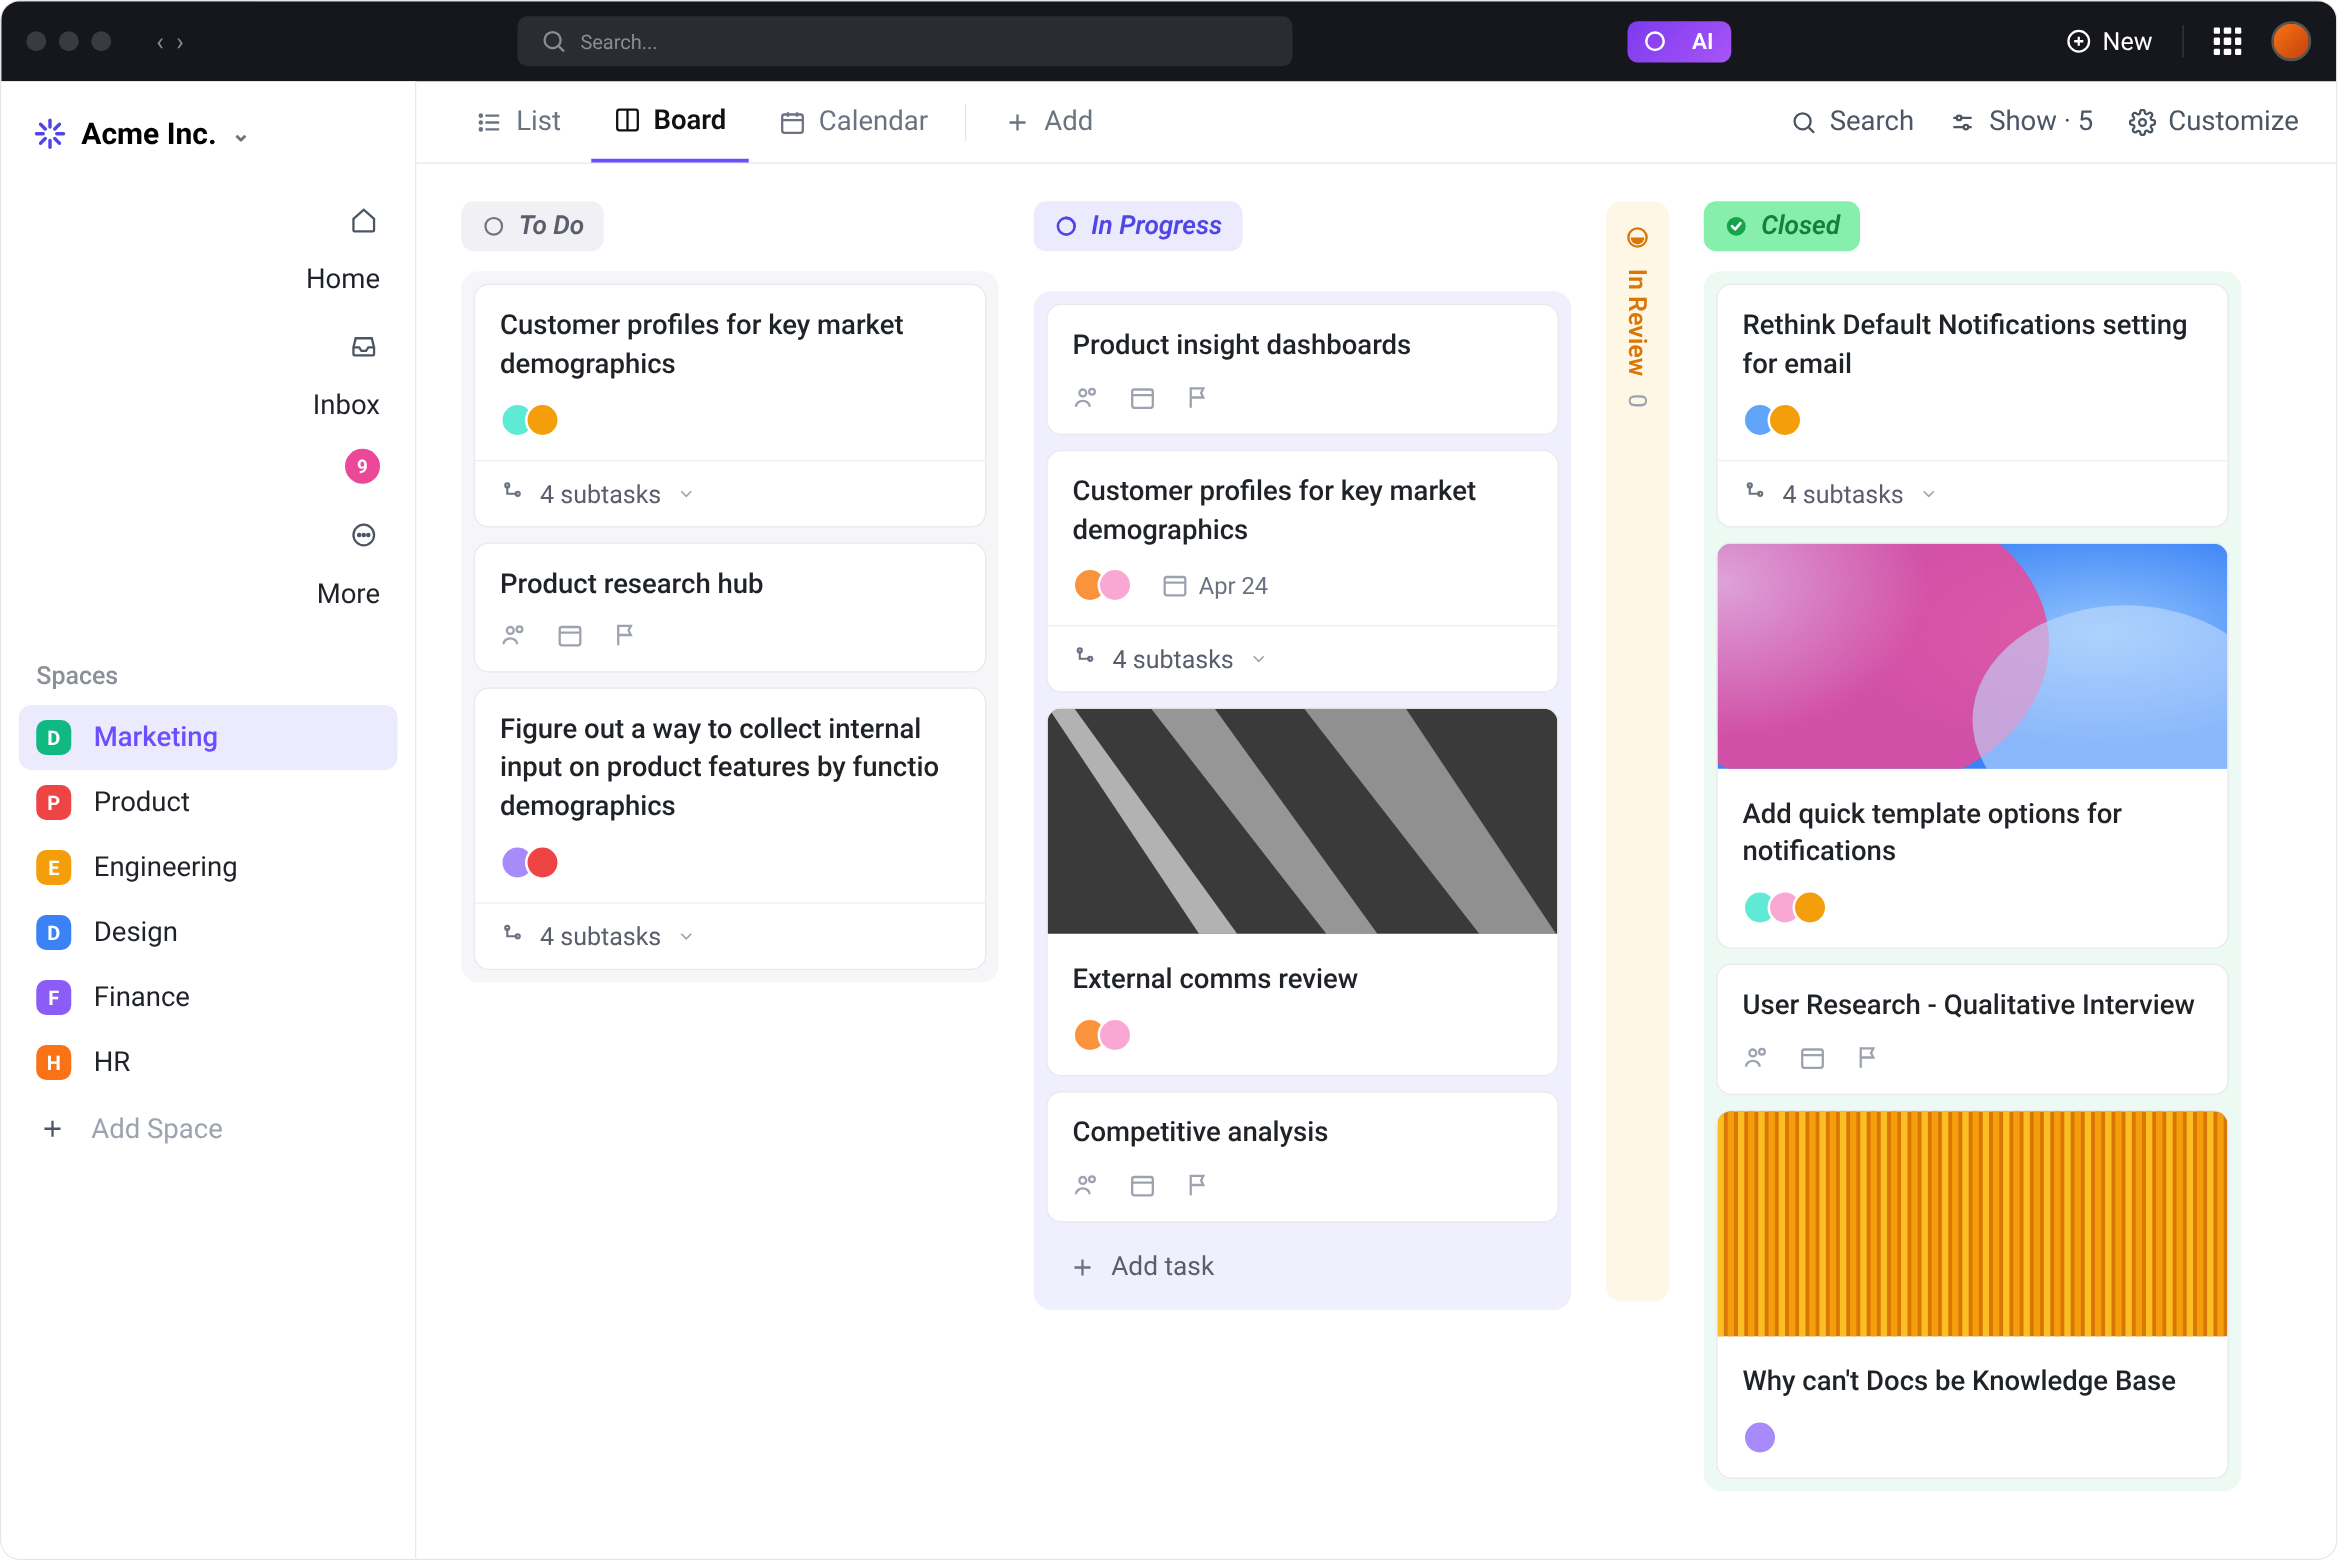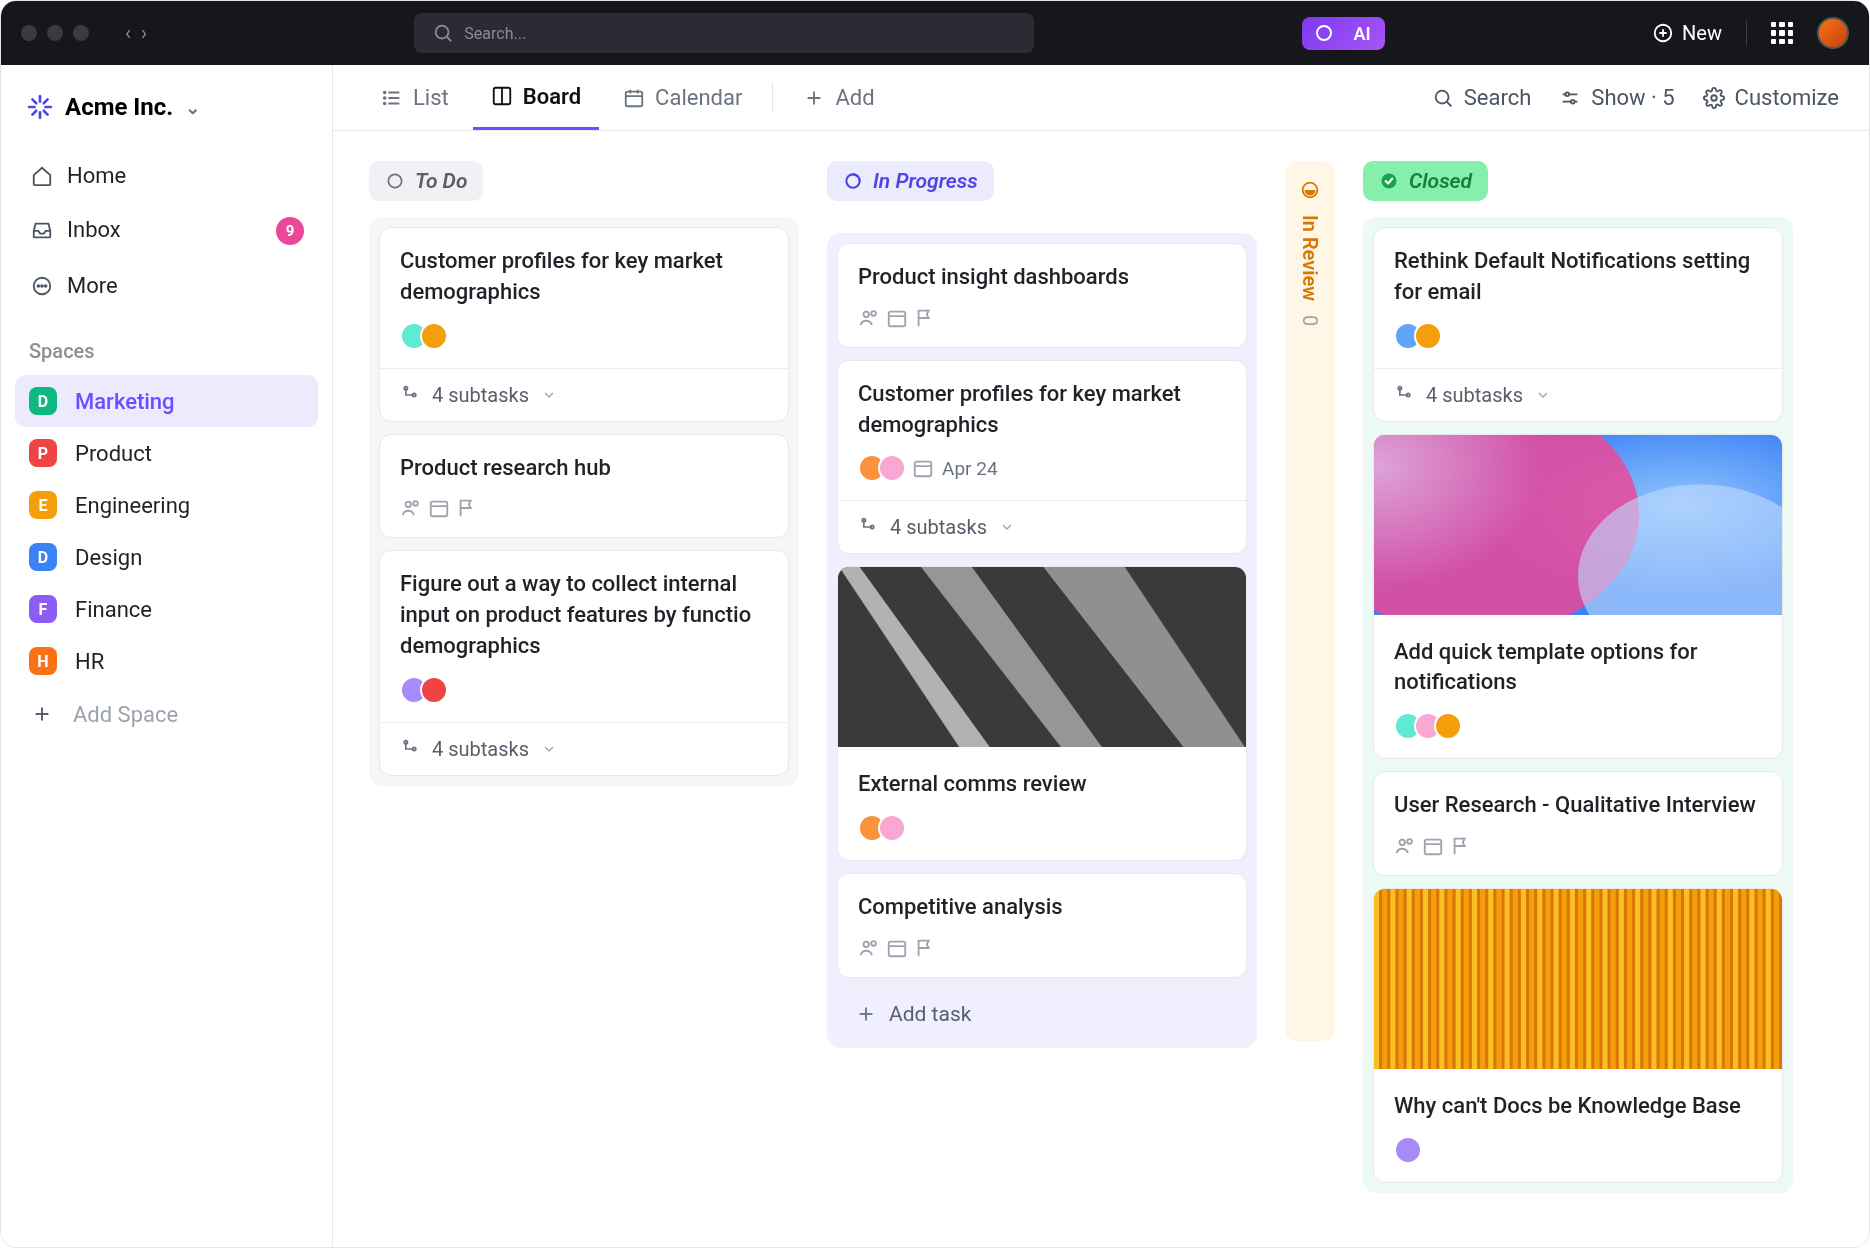--- a/index.html
+++ b/index.html
@@ -23,21 +23,21 @@
 
 
 .main{display:flex;flex:1;overflow:hidden;}
 
 
 .sidebar{width:332px;border-right:1px solid #e8e8ec;background:#fff;padding:18px 14px;display:flex;flex-direction:column;}
 .workspace{display:flex;align-items:center;gap:12px;font-size:24px;font-weight:700;padding:10px 12px;cursor:pointer;}
 .ws-logo{width:26px;height:26px;}
 .chev{color:#6b7280;font-size:18px;}
 .nav-list{margin-top:18px;}
-.nav-item{display:flex;align-items:flex-start;gap:12px;padding:14px 14px;font-size:22px;color:#1f2328;border-radius:10px;cursor:pointer;}
+.nav-item{display:flex;align-items:flex-end;gap:22px;padding:14px 14px;font-size:22px;color:#1f2328;border-radius:10px;cursor:pointer;flex-direction:column;}
 .nav-icon{width:26px;height:26px;color:#4b5563;flex:0 0 26px;display:flex;align-items:center;justify-content:center;}
 .badge{margin-left:auto;background:#ec4899;color:#fff;font-size:15px;font-weight:700;width:28px;height:28px;border-radius:14px;display:flex;align-items:center;justify-content:center;}
 .spaces-hdr{font-size:20px;color:#8b8f98;padding:26px 14px 12px;font-weight:500;}
 .space-item{display:flex;align-items:center;gap:18px;padding:12px 14px;font-size:22px;color:#1f2328;border-radius:10px;cursor:pointer;}
 .space-item.active{background:#eceafd;color:#6b4eff;font-weight:500;}
 .space-sq{width:28px;height:28px;border-radius:8px;display:flex;align-items:center;justify-content:center;color:#fff;font-weight:700;font-size:16px;flex:0 0 28px;}
 .add-space{display:flex;align-items:center;gap:18px;padding:14px 14px;font-size:22px;color:#9ca3af;cursor:pointer;}
 
 
 .content{flex:1;display:flex;flex-direction:column;overflow:hidden;}
@@ -55,21 +55,21 @@
 .col-todo{background:#f1f1f5;color:#5a5d6b;}
 .col-prog{background:#eceafd;color:#4f46e5;}
 .col-closed{background:#86efac;color:#15803d;}
 .col-body{margin-top:16px;border-radius:14px;padding:10px;display:flex;flex-direction:column;gap:12px;}
 .col-body.todo{background:#f6f6f9;}
 .col-body.prog{background:#f0effd;margin-top:32px;}
 .col-body.closed{background:#edf9f3;}
 .card{background:#fff;border:1px solid #e8e8ec;border-radius:12px;overflow:hidden;}
 .card-pad{padding:18px 20px;}
 .card-title{font-size:22px;color:#1f2328;line-height:1.4;font-weight:500;}
-.card-row{display:flex;align-items:center;gap:6px;margin-top:14px;color:#9ca3af;}
+.card-row{display:flex;align-items:center;gap:23px;margin-top:14px;color:#9ca3af;}
 .avatars{display:flex;}
 .av{width:28px;height:28px;border-radius:50%;border:2px solid #fff;margin-left:-8px;}
 .av:first-child{margin-left:0;}
 .subtasks{border-top:1px solid #eceef1;padding:14px 20px;display:flex;align-items:center;gap:12px;color:#5a5d6b;font-size:20px;}
 .card-img{width:100%;height:180px;}
 .date-pill{display:flex;align-items:center;gap:8px;color:#6b7280;font-size:19px;}
 .add-task{display:flex;align-items:center;gap:12px;padding:12px 18px;color:#5a5d6b;font-size:21px;cursor:pointer;}
 
 
 .collapsed{width:50px;flex:0 0 50px;background:#fff7e6;border-radius:12px;padding:18px 0;display:flex;flex-direction:column;align-items:center;gap:14px;min-height:880px;}

